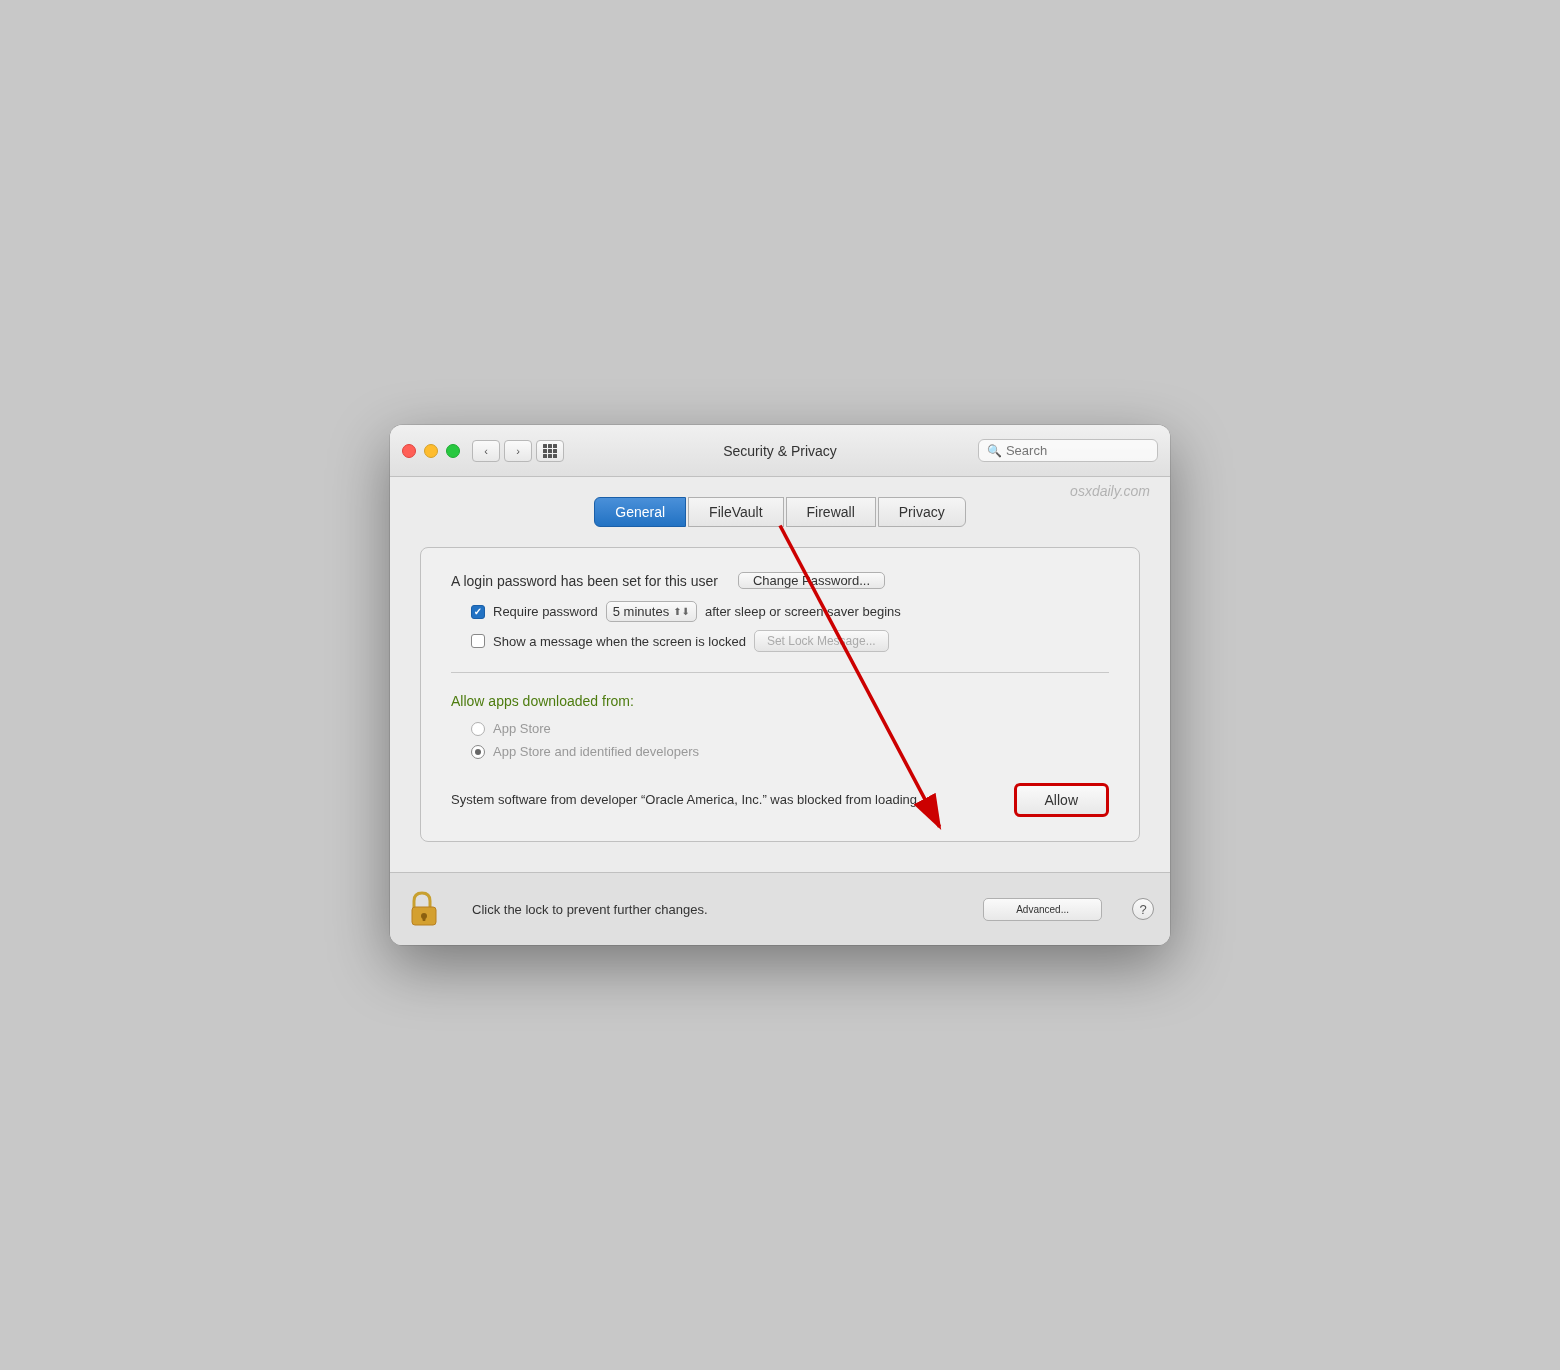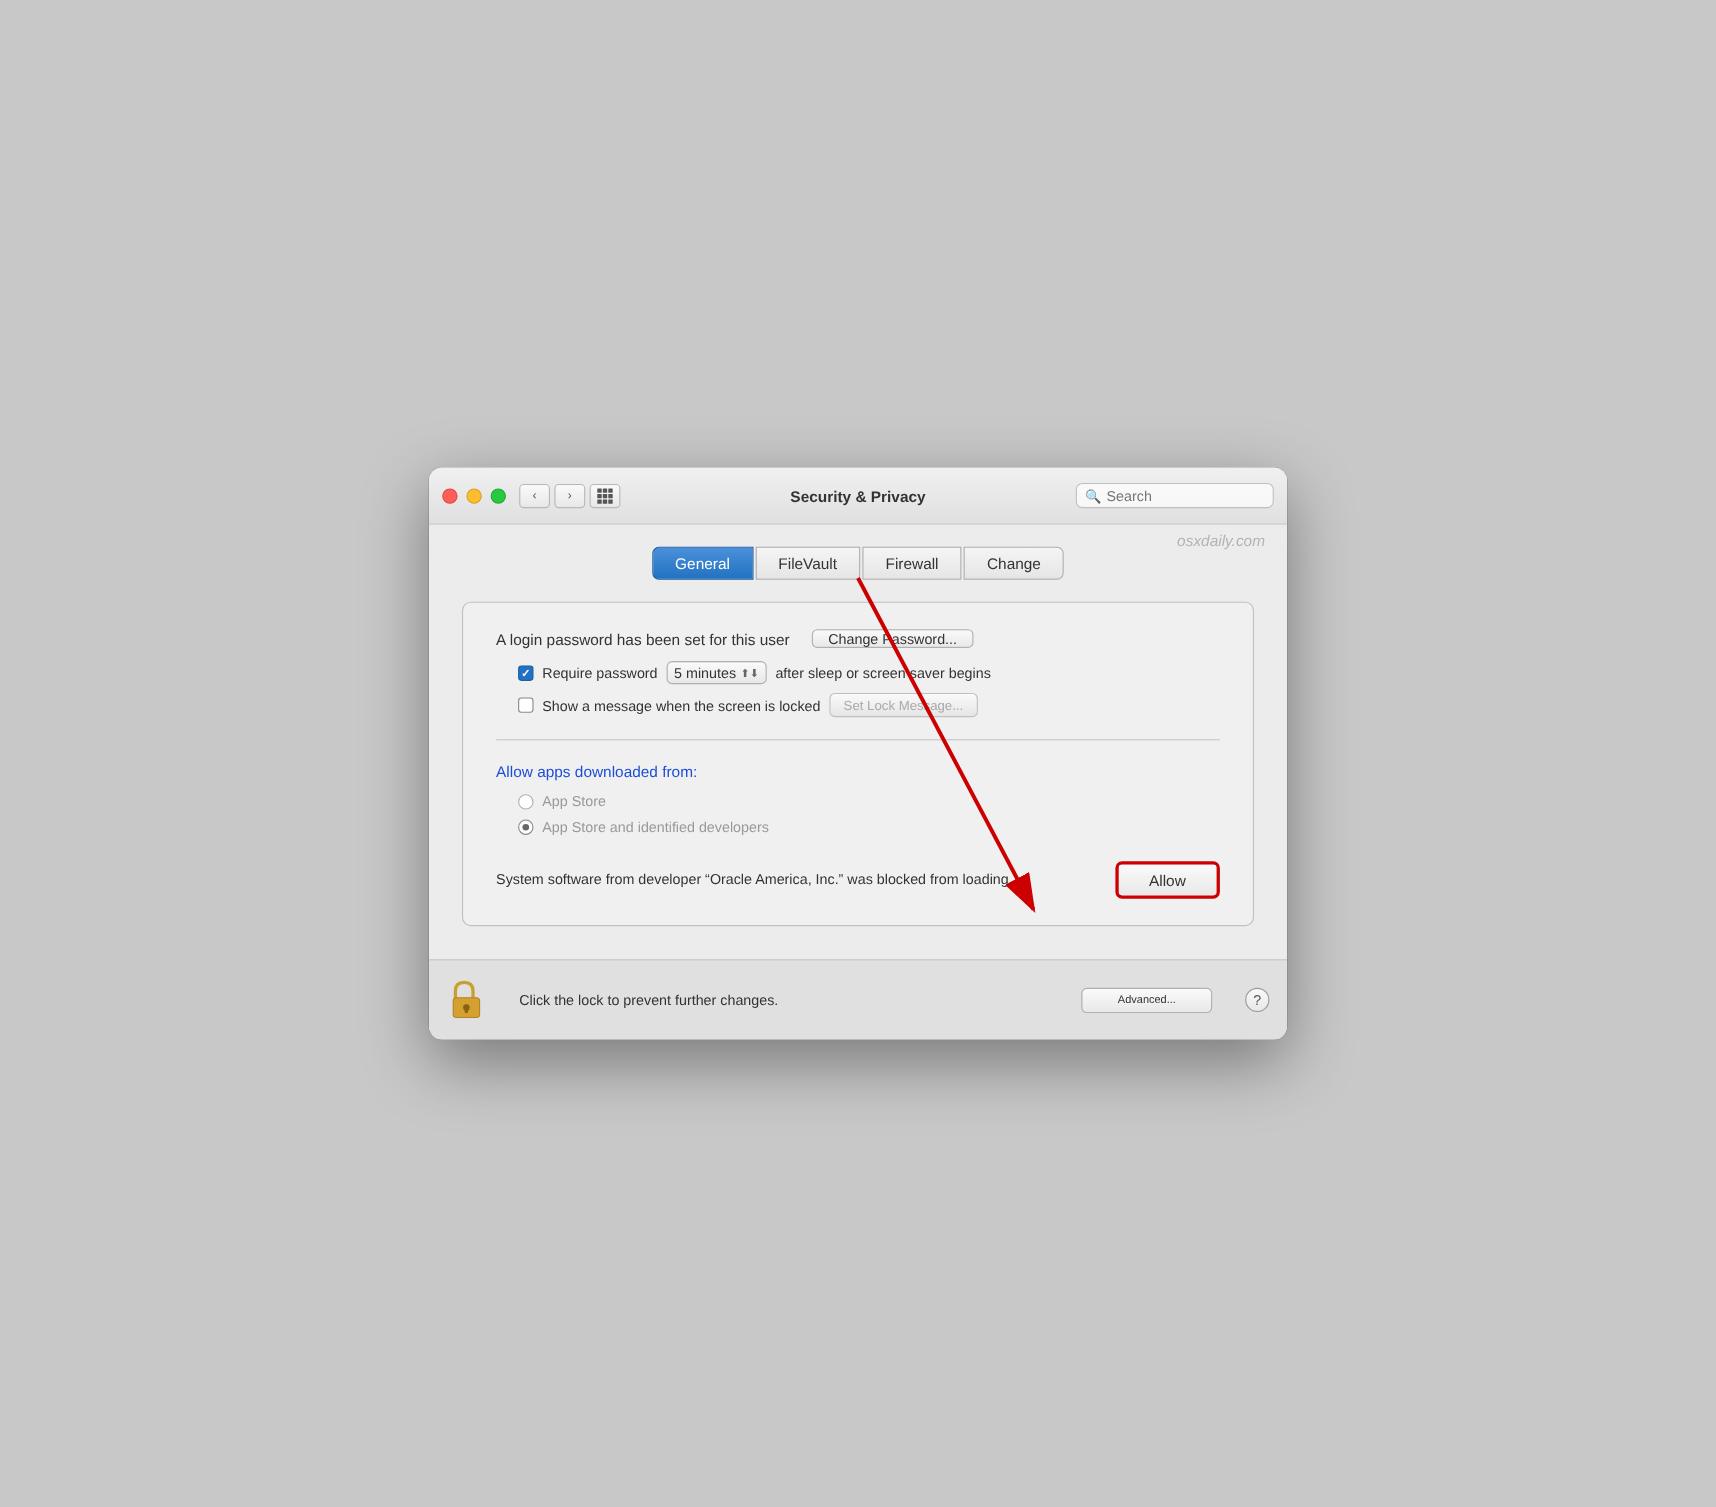--- a/index.html
+++ b/index.html
@@ -93,21 +93,21 @@
       height: 4px;
       background: #555;
       border-radius: 0.5px;
     }
 
     .window-title {
       position: absolute;
       left: 50%;
       transform: translateX(-50%);
       font-size: 14px;
-      font-weight: 700;
+      font-weight: 400;
       color: #333;
     }
 
     .search-box {
       margin-left: auto;
       display: flex;
       align-items: center;
       background: rgba(255,255,255,0.7);
       border: 1px solid #c0c0c0;
       border-radius: 6px;
@@ -276,21 +276,21 @@
       margin: 20px 0;
     }
 
     
     .allow-apps-section {
       margin-bottom: 16px;
     }
 
     .allow-apps-title {
       font-size: 14px;
-      color: #1d4ed8;
+      color: #4d7c0f;
       margin-bottom: 12px;
     }
 
     .radio-row {
       display: flex;
       align-items: center;
       gap: 8px;
       font-size: 13px;
       color: #999;
       margin-left: 20px;
@@ -451,21 +451,21 @@
   </div>
 
   <div class="watermark">osxdaily.com</div>
 
   <div class="content">
 
     <div class="tabs">
       <div class="tab active">General</div>
       <div class="tab">FileVault</div>
       <div class="tab">Firewall</div>
-      <div class="tab">Change</div>
+      <div class="tab">Privacy</div>
     </div>
 
     <div class="panel">
 
       <div class="section-login">
         <div class="login-row">
           <span>A login password has been set for this user</span>
           <button class="change-password-btn">Change Password...</button>
         </div>
 

